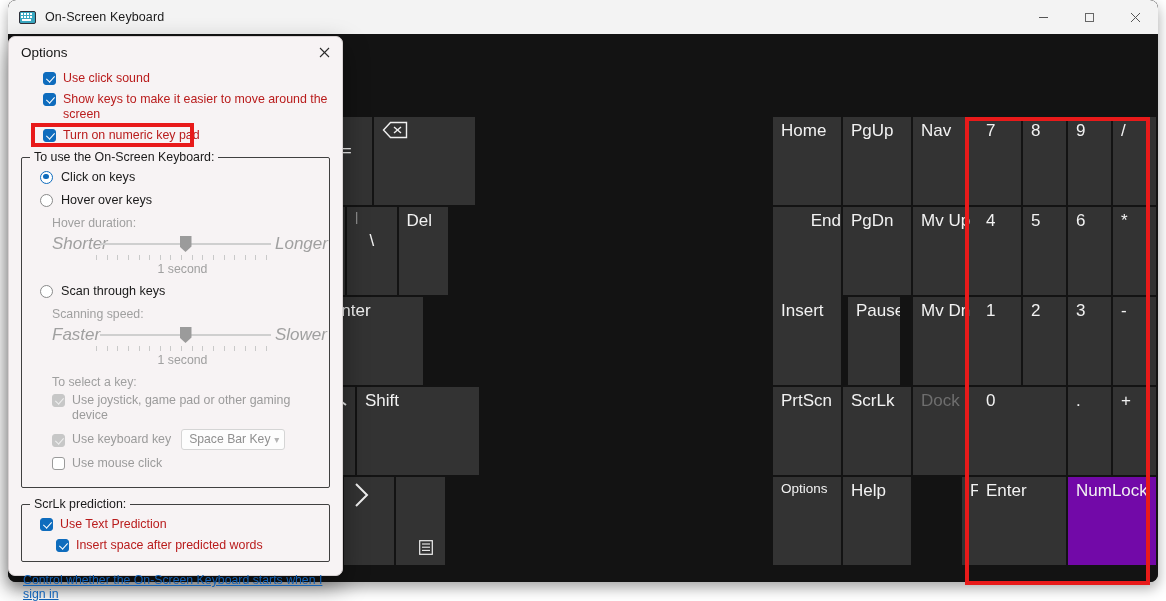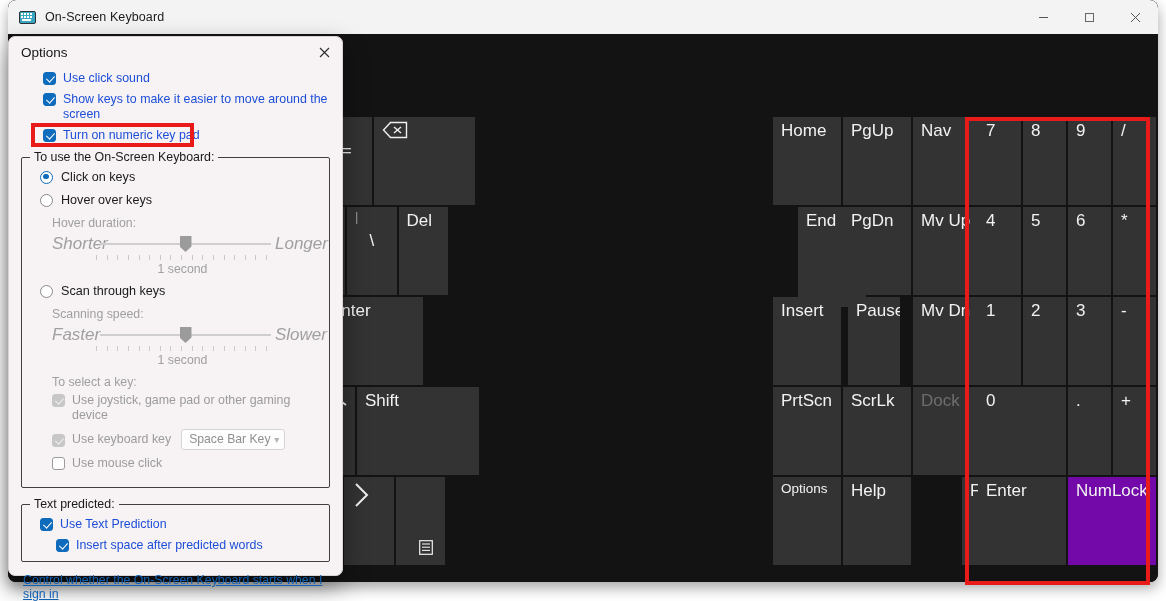--- a/index.html
+++ b/index.html
@@ -147,21 +147,21 @@
 
   .dlg-body { padding: 0 12px; }
 
   .cb-row {
     display: flex;
     align-items: flex-start;
     margin: 0 0 6px 0;
     font-size: 12.4px;
     line-height: 15px;
   }
-  .cb-row .lbl { margin-left: 7px; color: #1d4ed8; }
+  .cb-row .lbl { margin-left: 7px; color: #b91c1c; }
   .cb-row.dim .lbl { color: #9b9b9b; }
 
   .cbox {
     width: 13px; height: 13px;
     border-radius: 3px;
     box-sizing: border-box;
     flex: 0 0 auto;
     margin-top: 1px;
     position: relative;
     background: #ffffff;
@@ -461,21 +461,21 @@
               <line x1="3" y1="4" x2="11" y2="4" stroke="#f0f0f0" stroke-width="1.1"></line>
               <line x1="3" y1="7.2" x2="11" y2="7.2" stroke="#f0f0f0" stroke-width="1.1"></line>
               <line x1="3" y1="10.4" x2="11" y2="10.4" stroke="#f0f0f0" stroke-width="1.1"></line>
             </svg>
           </div>
         </div>
       <div class="kb-section" id="kb-nav" style="left: 0px; top: 0px; width: 210px; height: 548px;">
           <div class="key plain" style="left: 765px; top: 83px; width: 68px; height: 88px;">Home</div>
           <div class="key plain" style="left: 835px; top: 83px; width: 68px; height: 88px;">PgUp</div>
           <div class="key plain" style="left: 905px; top: 83px; width: 68px; height: 88px;">Nav</div>
-          <div class="key plain" style="left: 790px; top: 173px; width: 68px; height: 100px;">End</div>
+          <div class="key plain" style="left: 765px; top: 173px; width: 68px; height: 100px; text-align: right;">End</div>
           <div class="key plain" style="left: 835px; top: 173px; width: 68px; height: 88px;">PgDn</div>
           <div class="key plain" style="left: 905px; top: 173px; width: 68px; height: 88px;">Mv Up</div>
           <div class="key plain" style="left: 765px; top: 263px; width: 68px; height: 88px;">Insert</div>
           <div class="key plain" style="left: 840px; top: 263px; width: 52px; height: 88px;">Pause</div>
           <div class="key plain" style="left: 905px; top: 263px; width: 68px; height: 88px;">Mv Dn</div>
           <div class="key plain" style="left: 765px; top: 353px; width: 68px; height: 88px;">PrtScn</div>
           <div class="key plain" style="left: 835px; top: 353px; width: 68px; height: 88px;">ScrLk</div>
           <div class="key disabled plain" style="left: 905px; top: 353px; width: 68px; height: 88px;">Dock</div>
           <div class="key small plain" style="left: 765px; top: 443px; width: 68px; height: 88px;">Options</div>
           <div class="key plain" style="left: 835px; top: 443px; width: 68px; height: 88px;">Help</div>
@@ -626,21 +626,21 @@
             <span class="chev">▾</span>
           </span>
         </div>
         <div class="cb-row dim" style="margin-left:20px;">
           <span class="cbox"></span>
           <span class="lbl">Use mouse click</span>
         </div>
       </div>
 
       <div class="group" style="margin-top:16px; padding-bottom:8px;">
-        <div class="grp-legend">Text predicted:</div>
+        <div class="grp-legend">ScrLk prediction:</div>
         <div class="cb-row" style="margin-left:8px;">
           <span class="cbox checked"></span>
           <span class="lbl">Use Text Prediction</span>
         </div>
         <div class="cb-row" style="margin-left:24px; margin-bottom:0;">
           <span class="cbox checked"></span>
           <span class="lbl">Insert space after predicted words</span>
         </div>
       </div>
 

